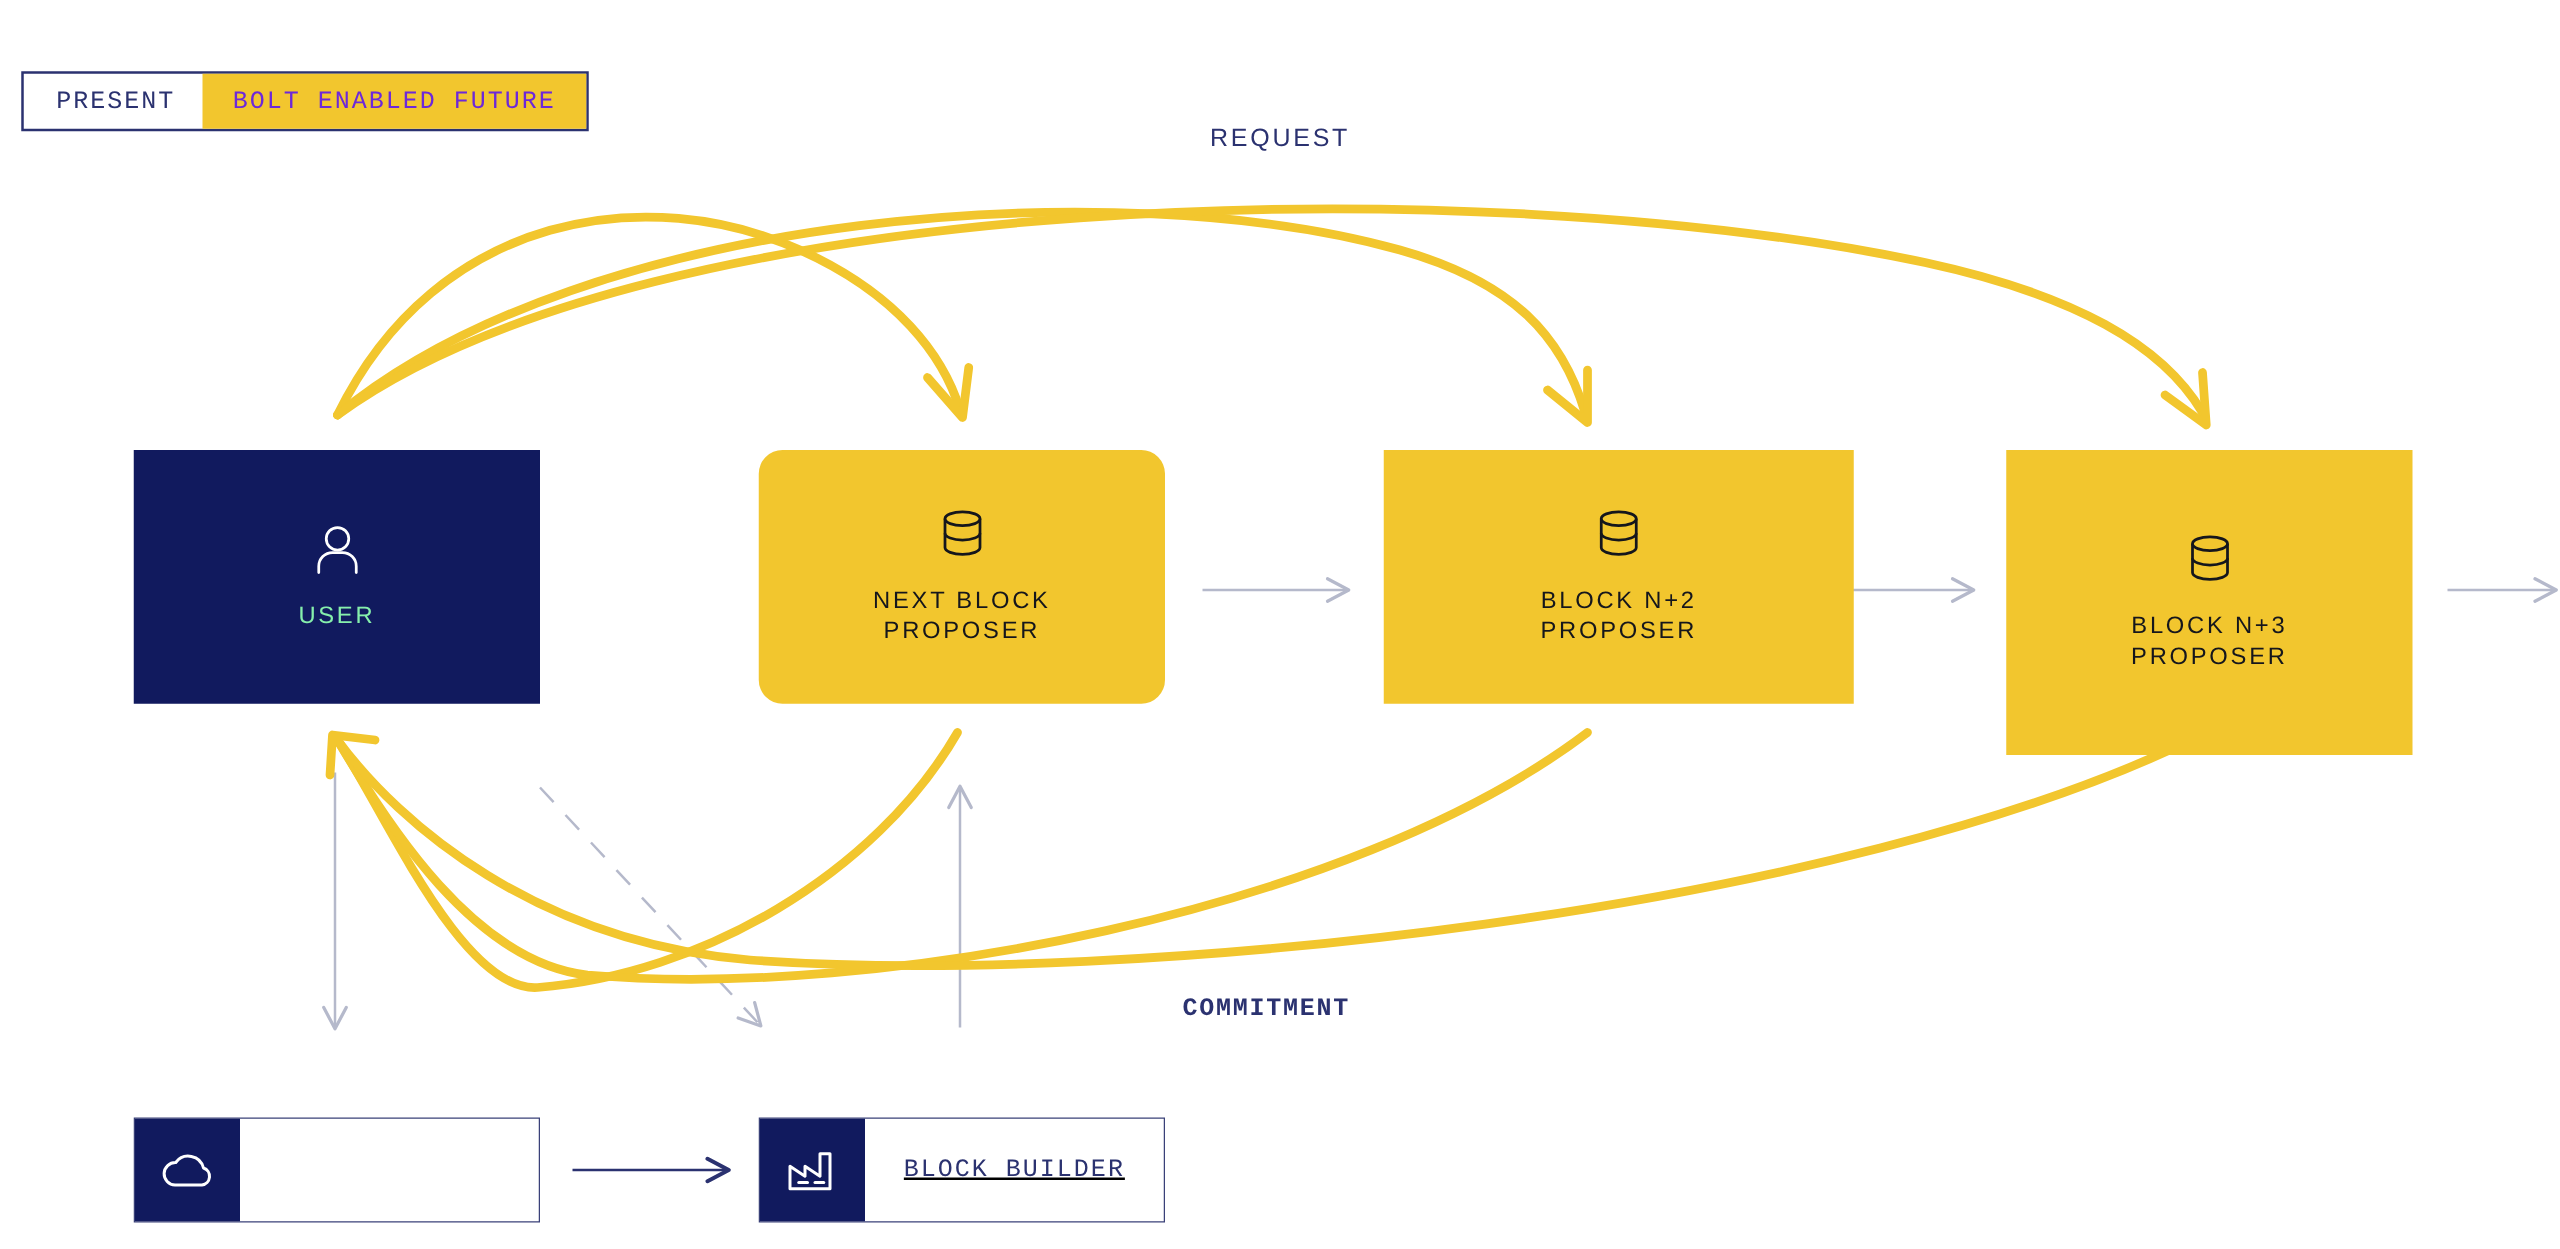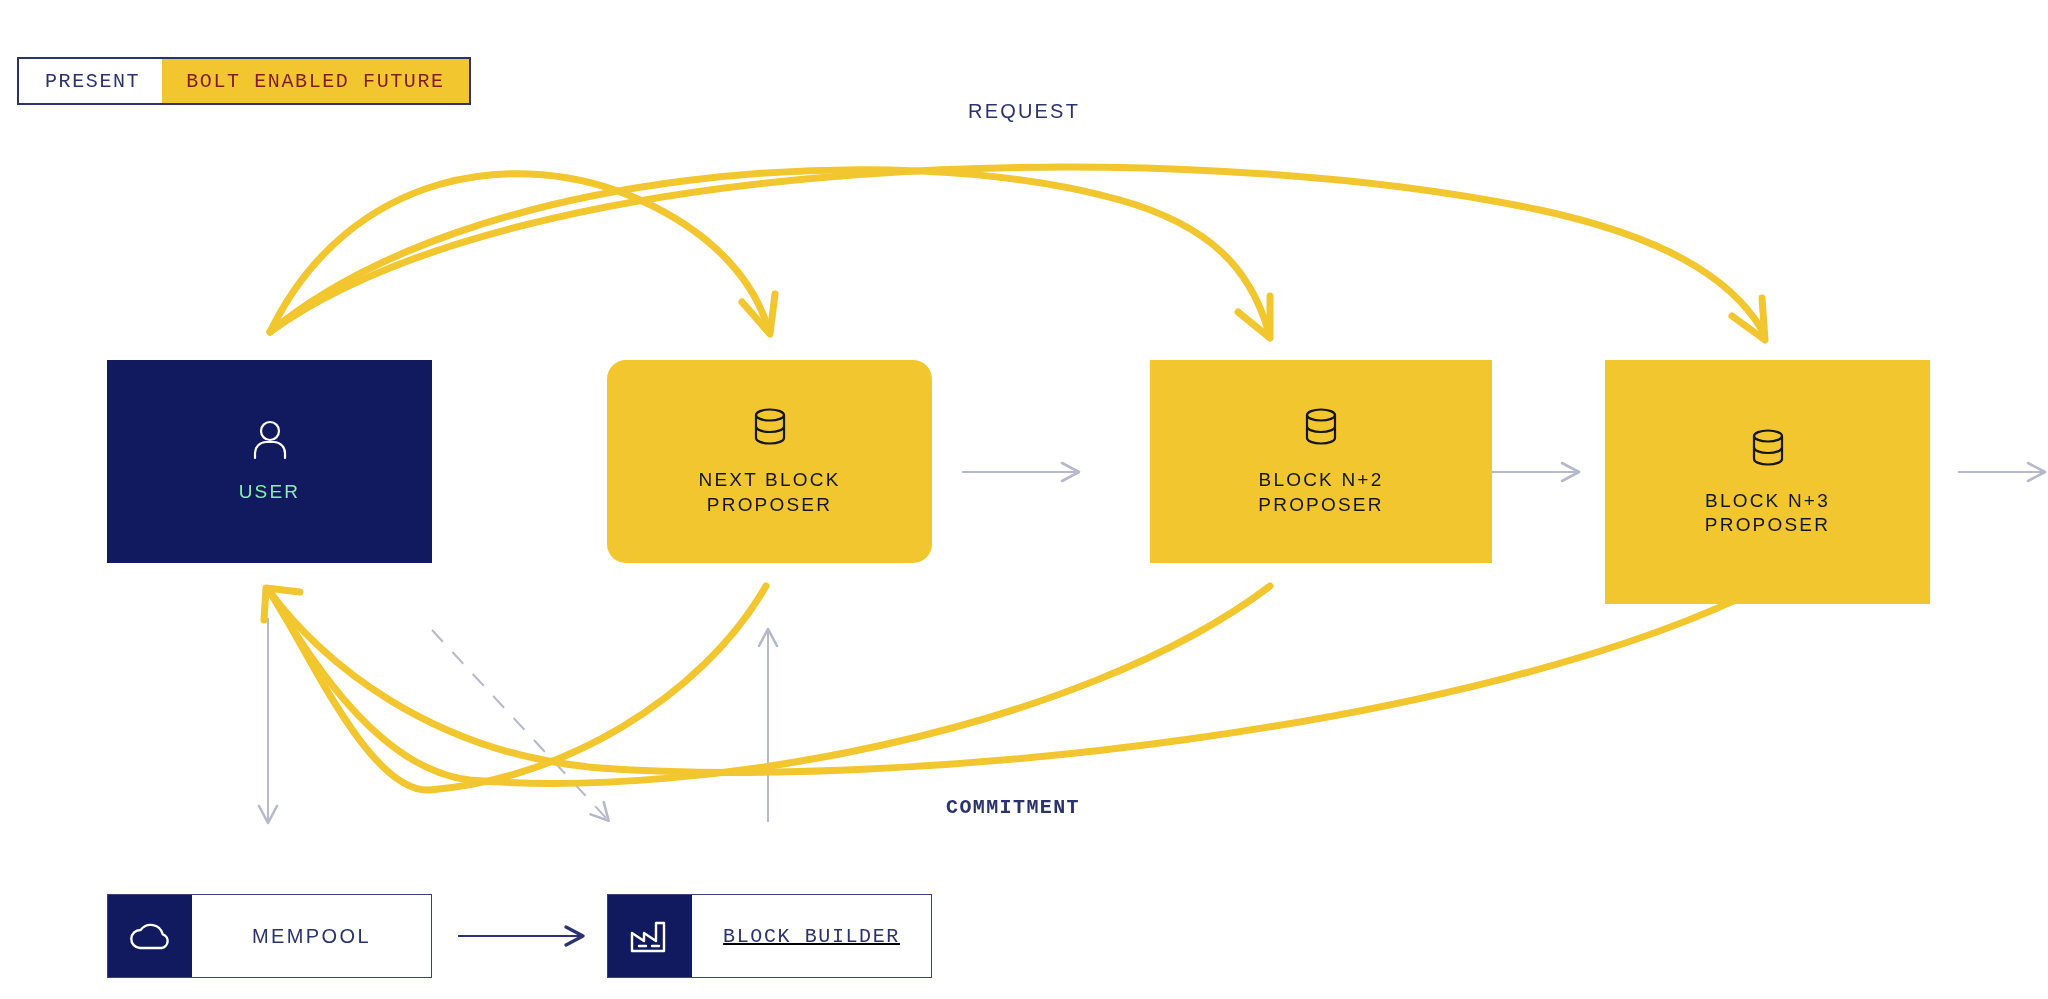--- a/index.html
+++ b/index.html
@@ -46,21 +46,21 @@
     letter-spacing: 1.6px;
     font-family: "Liberation Mono", monospace;
     box-sizing: border-box;
   }
   .legend-present {
     color: #2b3270;
     padding: 0 22px 0 26px;
   }
   .legend-future {
     background: #F2C62E;
-    color: #7f1d1d;
+    color: #6d28d9;
     padding: 0 24px;
   }
   
   .node {
     position: absolute;
     display: flex;
     flex-direction: column;
     align-items: center;
     justify-content: center;
     box-sizing: border-box;
@@ -196,21 +196,21 @@
       <svg width="40" height="42" viewBox="0 0 40 42">
         <ellipse cx="20" cy="9" rx="14" ry="5.5" fill="none" stroke="#15161c" stroke-width="2.2"></ellipse>
         <path d="M6 9 v23 a14 5.5 0 0 0 28 0 v-23" fill="none" stroke="#15161c" stroke-width="2.2"></path>
         <path d="M6 20.5 a14 5.5 0 0 0 28 0" fill="none" stroke="#15161c" stroke-width="2.2"></path>
       </svg>
     </span>
     <span class="node-label">NEXT BLOCK
 PROPOSER</span>
   </div>
 
-  <div class="node yellow" style="left:1107px; top:360px; width:342px; height:203px;margin-left:43px;">
+  <div class="node yellow" style="left:1107px; top:360px; width:376px; height:203px;">
     <span class="node-icon">
       <svg width="40" height="42" viewBox="0 0 40 42">
         <ellipse cx="20" cy="9" rx="14" ry="5.5" fill="none" stroke="#15161c" stroke-width="2.2"></ellipse>
         <path d="M6 9 v23 a14 5.5 0 0 0 28 0 v-23" fill="none" stroke="#15161c" stroke-width="2.2"></path>
         <path d="M6 20.5 a14 5.5 0 0 0 28 0" fill="none" stroke="#15161c" stroke-width="2.2"></path>
       </svg>
     </span>
     <span class="node-label">BLOCK N+2
 PROPOSER</span>
   </div>
@@ -226,21 +226,20 @@
     <span class="node-label">BLOCK N+3
 PROPOSER</span>
   </div>
 
   <div class="pill" style="left:107px; top:894px; width:325px;">
     <div class="pill-icon">
       <svg width="46" height="34" viewBox="0 0 46 34">
         <path d="M13 29 a9 9 0 0 1 0.6 -18 a12.5 12.5 0 0 1 22.2 4.4 a7 7 0 0 1 -1.3 13.6 z" fill="none" stroke="#ffffff" stroke-width="2.4" stroke-linecap="round" stroke-linejoin="round"></path>
       </svg>
     </div>
-    <div class="pill-label">MEMPOOL</div>
   </div>
 
   <div class="pill" style="left:607px; top:894px; width:325px;text-decoration:underline;">
     <div class="pill-icon">
       <svg width="44" height="38" viewBox="0 0 44 38">
         <path d="M4 34 V16 L16 24 V16 L28 24 V6 h8 V34 Z" fill="none" stroke="#ffffff" stroke-width="2.4" stroke-linecap="round" stroke-linejoin="round"></path>
         <line x1="11" y1="29" x2="18" y2="29" stroke="#ffffff" stroke-width="2.4" stroke-linecap="round"></line>
         <line x1="24" y1="29" x2="31" y2="29" stroke="#ffffff" stroke-width="2.4" stroke-linecap="round"></line>
       </svg>
     </div>

